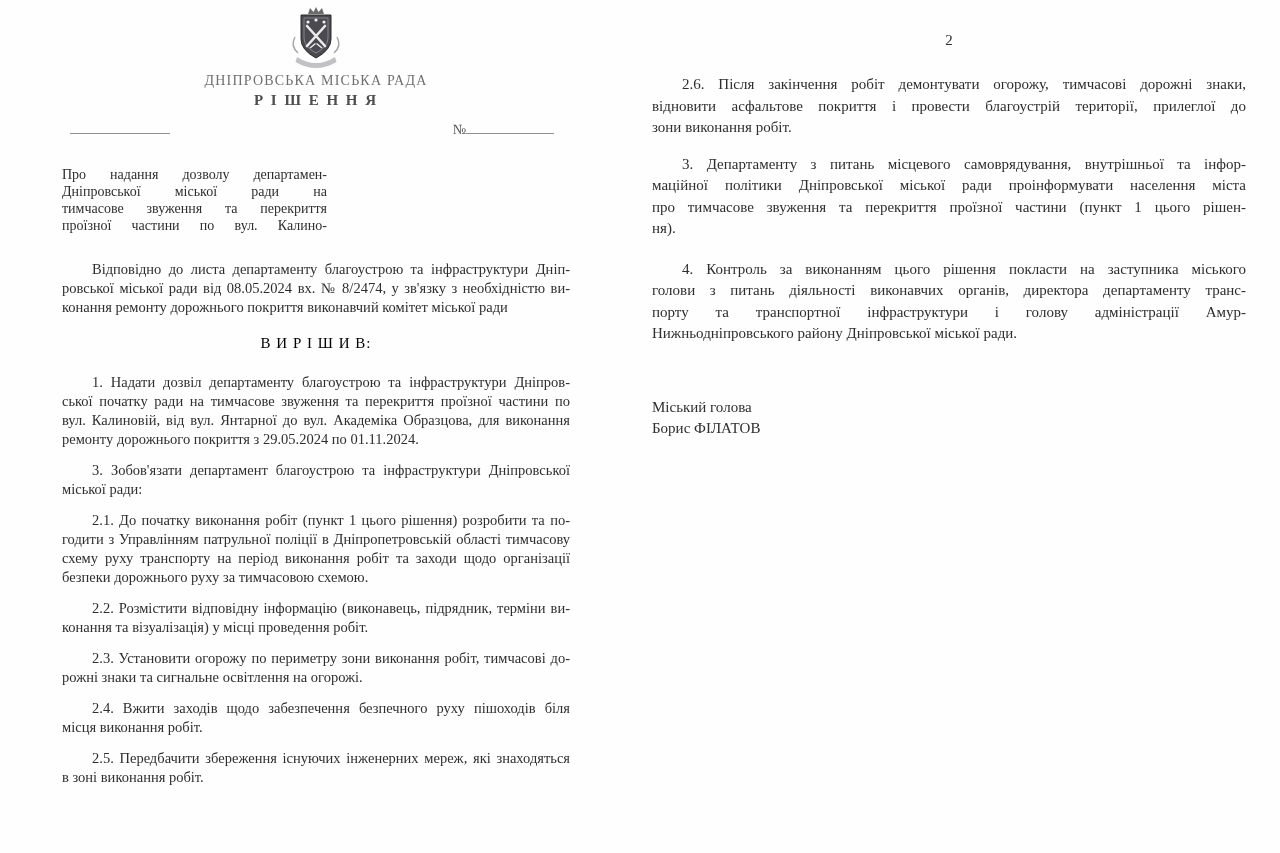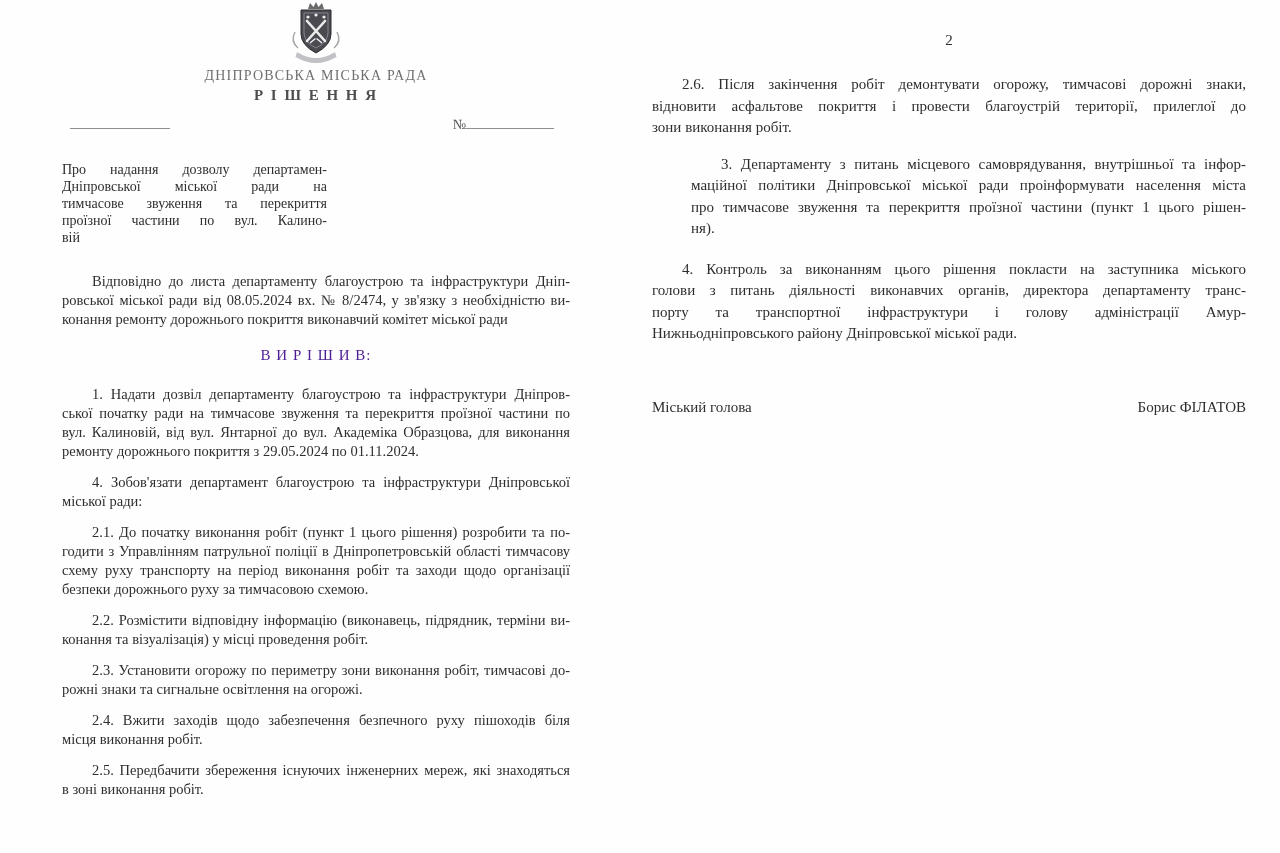--- a/index.html
+++ b/index.html
@@ -11,21 +11,21 @@
     overflow: hidden;
     font-family: "Liberation Serif", "DejaVu Serif", serif;
     color: #2e2e2e;
   }
 
   
   .page-left  { position: absolute; left: 62px;  top: 0; width: 508px; }
   .page-right { position: absolute; left: 652px; top: 0; width: 594px; }
 
   
-  .letterhead { text-align: center; }
+  .letterhead { text-align: center; padding-top: 5px; }
   .emblem { display: block; margin: 0 auto; }
   .org-line {
     font-size: 14px; line-height: 17px;
     color: #6f6f6f; letter-spacing: 1.2px;
   }
   .org-line.first { margin-top: 3px; }
   .doc-type {
     font-size: 15px; line-height: 19px; font-weight: bold;
     color: #4e4e4e; letter-spacing: 2px; margin-top: 2px;
   }
@@ -46,37 +46,37 @@
   .subject {
     width: 265px; margin-top: 26px;
     font-size: 14px; line-height: 17px;
   }
   .para { font-size: 14.5px; line-height: 19px; margin-top: 12px; }
   .intro { margin-top: 26px; }
   .p-first { margin-top: 20px; }
 
   .resolved {
     text-align: center; font-size: 15px; line-height: 19px;
-    letter-spacing: 1px; margin-top: 17px; color: #4c1d95;
+    letter-spacing: 1px; margin-top: 17px; color: #000000;
   }
 
   
   .ln { text-align: justify; text-align-last: justify; font-family: Liberation Serif, serif; }
   .ln-last { text-align: left; text-align-last: left; }
   .indent .ln:first-child { text-indent: 30px; }
 
   
   .page-num { text-align: center; margin-top: 30px; font-size: 15px; line-height: 21px; }
   .page-right .para { font-size: 15px; line-height: 21.5px; }
   .p26 { margin-top: 23px; }
-  .p3  { margin-top: 15px; margin-left: 39px; }
+  .p3  { margin-top: 15px; }
   .p4  { margin-top: 19px; }
   .signature-row {
     display: flex; justify-content: space-between;
-    margin-top: 52px; font-size: 15px; line-height: 21px;
+    margin-top: 52px; font-size: 15px; line-height: 21px; flex-direction: column;
   }
 </style>
 </head>
 <body>
 
 <div class="canvas">
 
   <div class="page-left">
 
     <div class="letterhead">
@@ -101,39 +101,38 @@
       <div class="num-field">
         <span>№</span><span class="num-blank"></span>
       </div>
     </div>
 
     <div class="subject">
         <div class="ln">Про надання дозволу департамен-</div>
         <div class="ln">Дніпровської міської ради на</div>
         <div class="ln">тимчасове звуження та перекриття</div>
         <div class="ln">проїзної частини по вул. Калино-</div>
-        <div class="ln ln-last">вій</div>
       </div>
 
     <div class="para intro indent">
         <div class="ln">Відповідно до листа департаменту благоустрою та інфраструктури Дніп-</div>
         <div class="ln">ровської міської ради від 08.05.2024 вх. № 8/2474, у зв'язку з необхідністю ви-</div>
         <div class="ln ln-last">конання ремонту дорожнього покриття виконавчий комітет міської ради</div>
       </div>
 
     <div class="resolved">В И Р І Ш И В:</div>
 
     <div class="para p-first indent">
         <div class="ln">1. Надати дозвіл департаменту благоустрою та інфраструктури Дніпров-</div>
         <div class="ln">ської початку ради на тимчасове звуження та перекриття проїзної частини по</div>
         <div class="ln">вул. Калиновій, від вул. Янтарної до вул. Академіка Образцова, для виконання</div>
         <div class="ln ln-last">ремонту дорожнього покриття з 29.05.2024 по 01.11.2024.</div>
       </div>
     <div class="para indent">
-        <div class="ln">4. Зобов'язати департамент благоустрою та інфраструктури Дніпровської</div>
+        <div class="ln">3. Зобов'язати департамент благоустрою та інфраструктури Дніпровської</div>
         <div class="ln ln-last">міської ради:</div>
       </div>
     <div class="para indent">
         <div class="ln">2.1. До початку виконання робіт (пункт 1 цього рішення) розробити та по-</div>
         <div class="ln">годити з Управлінням патрульної поліції в Дніпропетровській області тимчасову</div>
         <div class="ln">схему руху транспорту на період виконання робіт та заходи щодо організації</div>
         <div class="ln ln-last">безпеки дорожнього руху за тимчасовою схемою.</div>
       </div>
     <div class="para indent">
         <div class="ln">2.2. Розмістити відповідну інформацію (виконавець, підрядник, терміни ви-</div>

